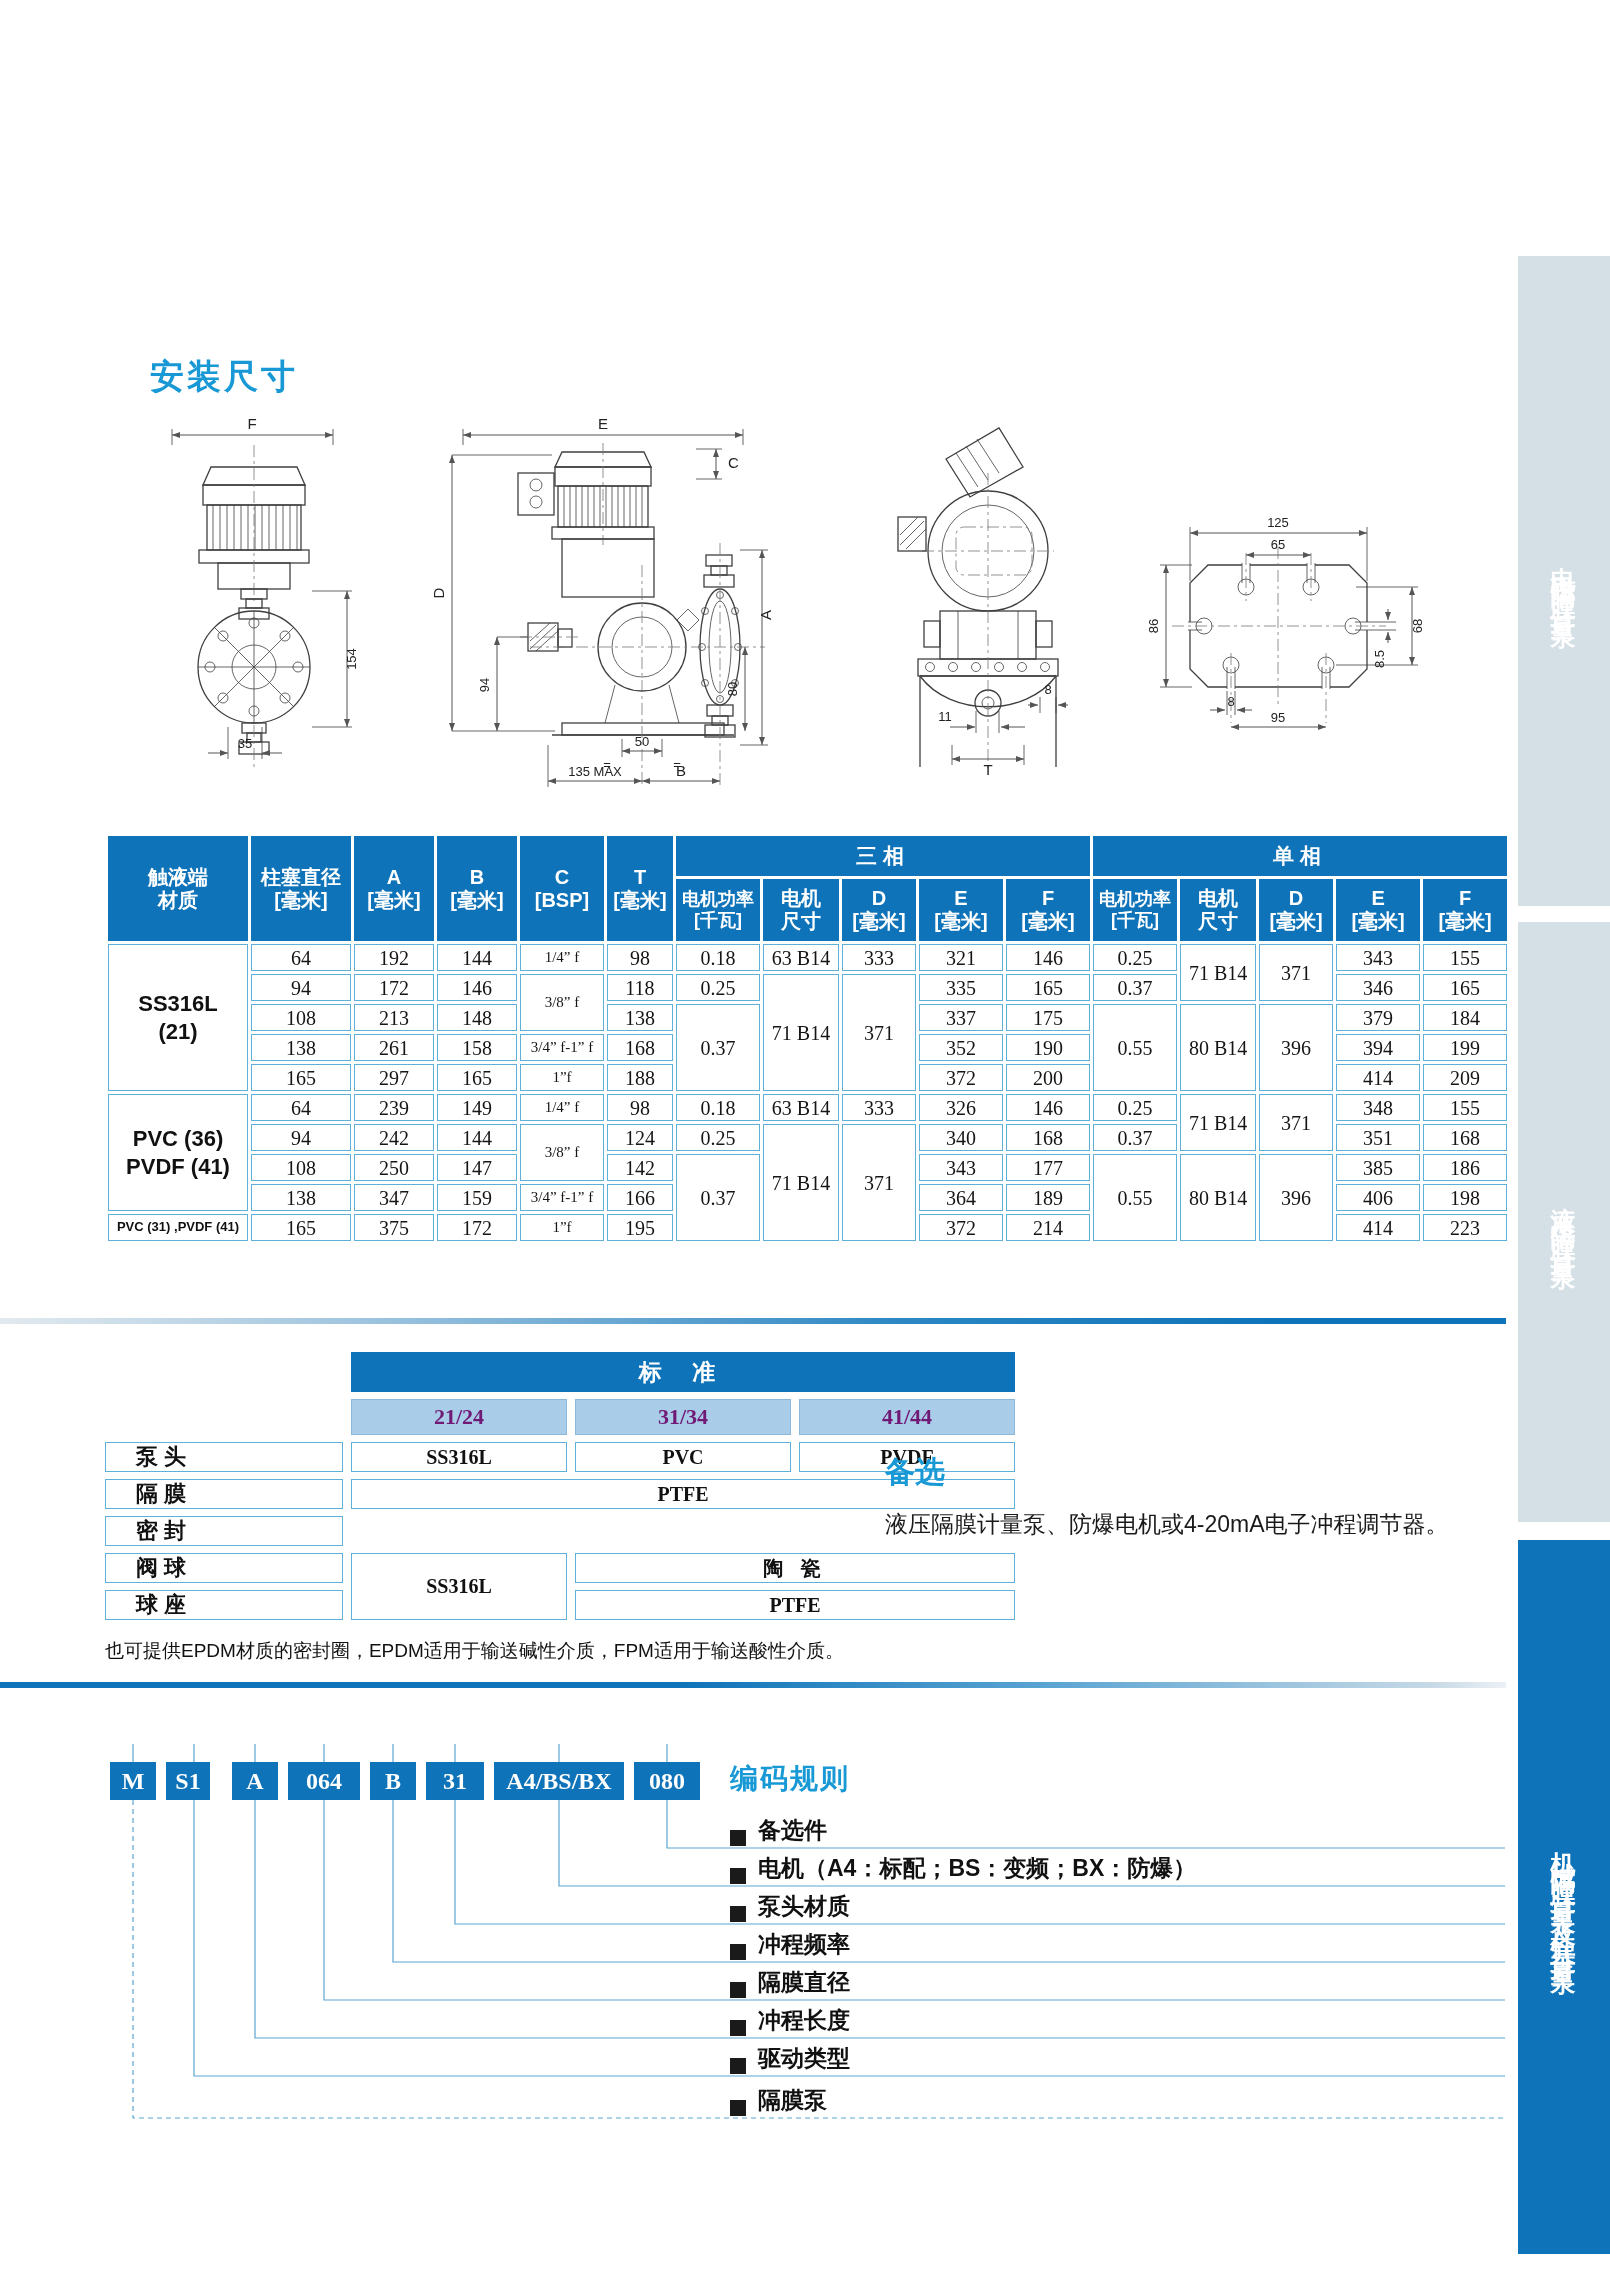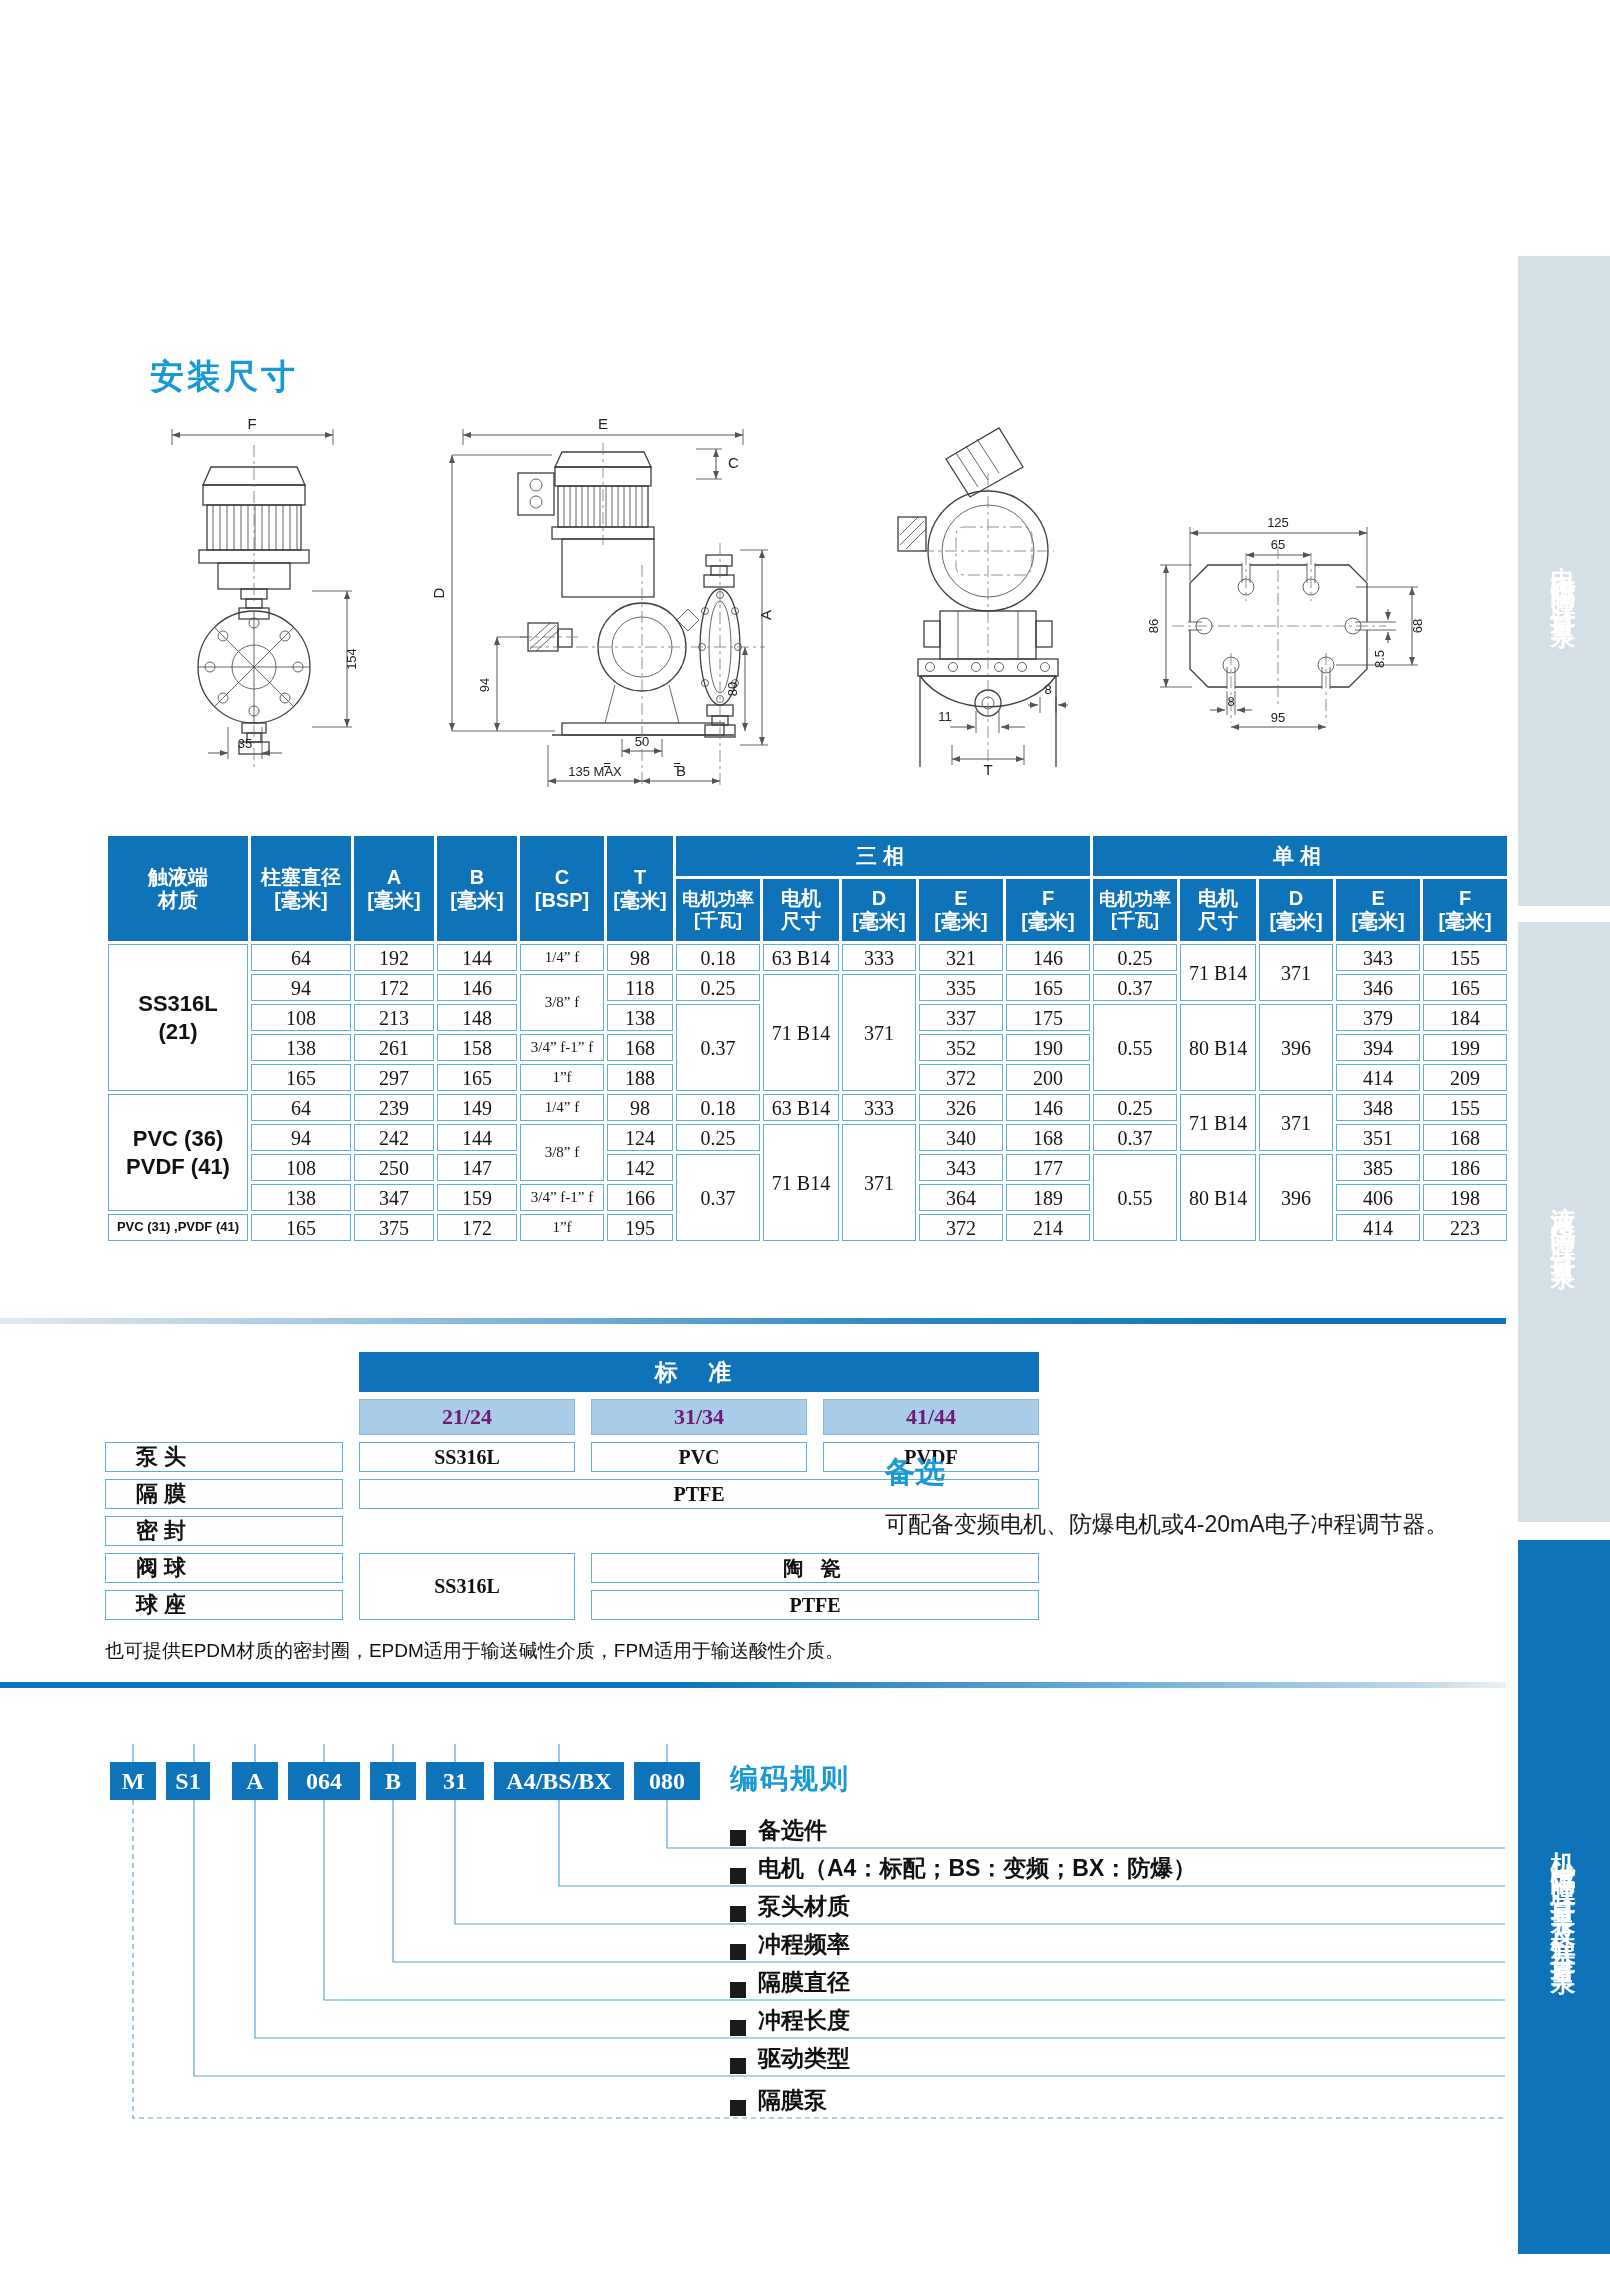--- a/index.html
+++ b/index.html
@@ -38,21 +38,21 @@
 
   
   .bar1{left:0;top:1318px;width:1506px;height:6px;
         background:linear-gradient(to right,#e3eaef,#9cc3de 25%,#2c87c3 60%,#0e73b8 85%)}
   .bar2{left:0;top:1682px;width:1506px;height:6px;
         background:linear-gradient(to right,#0e73b8 45%,#5ca5d3 70%,#c6d9e6 95%,#ecf1f5)}
 
   
   .stdwrap{left:105px;top:1352px;display:grid;width:904px;
            grid-template-columns:238px 216px 216px 216px;
-           grid-template-rows:40px 36px 30px 30px 30px 30px 30px;gap:7px 16px}
+           grid-template-rows:40px 36px 30px 30px 30px 30px 30px;gap:7px 8px}
   .stdwrap>div{display:flex;align-items:center;justify-content:center}
   .std-h{background:#0e73b8;color:#fff;font-weight:bold;font-size:23px;letter-spacing:12px}
   .std-sub{background:#a9cde9;color:#701a75;font-weight:bold;font-size:22px;
            border:1px solid #8ab9dd;font-family:"Liberation Serif",serif}
   .std-lb{border:1px solid #5fb0d8;font-size:22px;font-weight:bold;
           justify-content:flex-start !important;padding-left:30px}
   .std-c{border:1px solid #5fb0d8;font-family:"Liberation Serif",serif;font-weight:bold;font-size:20px}
   .std-c.cn{font-family:"Liberation Sans",sans-serif;letter-spacing:6px}
   .footnote{left:105px;top:1638px;font-size:19px;color:#111}
 
@@ -575,21 +575,21 @@
   <div class="std-c" style="grid-area:6/2/8/3">SS316L</div>
   <div class="std-c cn" style="grid-area:6/3/7/5">陶 瓷</div>
 
   <div class="std-lb" style="grid-area:7/1/8/2">球 座</div>
   <div class="std-c" style="grid-area:7/3/8/5">PTFE</div>
 </div>
 
 <div class="abs footnote">也可提供EPDM材质的密封圈，EPDM适用于输送碱性介质，FPM适用于输送酸性介质。</div>
 
 <div class="abs opt-title">备选</div>
-<div class="abs opt-body">可配备变频电机、防爆电机或4-20mA电子冲程调节器。</div>
+<div class="abs opt-body">液压隔膜计量泵、防爆电机或4-20mA电子冲程调节器。</div>
 
 <svg class="abs" style="left: 0; top: 1740px;" width="1610" height="400">
   <path class="cn-line" d="M133,4V22 M194,4V22 M255,4V22 M324,4V22 M393,4V22 M455,4V22 M559,4V22 M667,4V22"></path>
   <path class="cn-line" d="M667,60V108H1505"></path>
   <path class="cn-line" d="M559,60V146H1505"></path>
   <path class="cn-line" d="M455,60V184H1505"></path>
   <path class="cn-line" d="M393,60V222H1505"></path>
   <path class="cn-line" d="M324,60V260H1505"></path>
   <path class="cn-line" d="M255,60V298H1505"></path>
   <path class="cn-line" d="M194,60V336H1505"></path>

